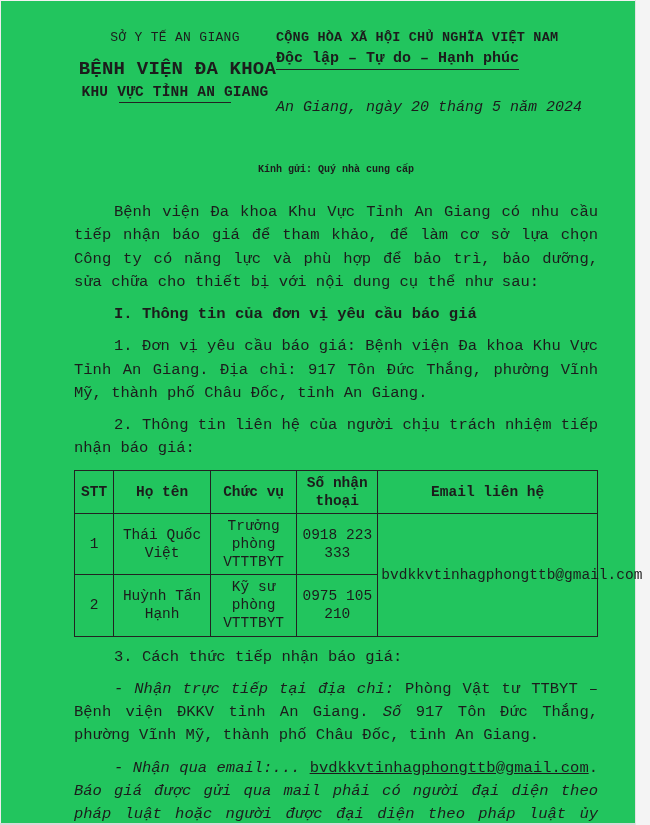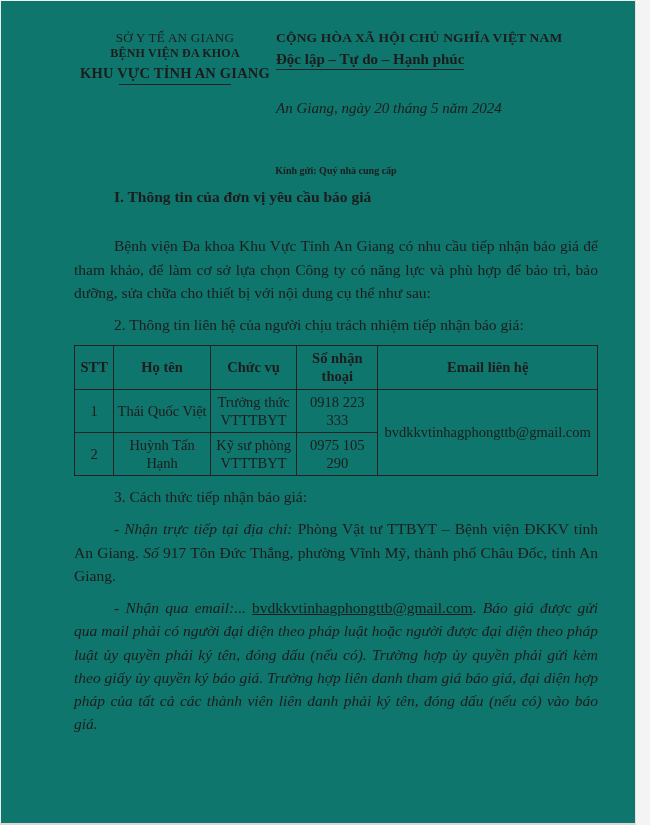--- a/index.html
+++ b/index.html
@@ -1,29 +1,29 @@
 <!DOCTYPE html>
 <html><head>
 <meta charset="utf-8">
 <style>
   html,body{margin:0;padding:0;background:#ffffff;}
   .page{
     position:relative;width:650px;height:825px;overflow:hidden;
-    background:#0f766e;color:#1c1c1c;
-    font-family:Liberation Serif, serif;
+    background:#22c55e;color:#1c1c1c;
+    font-family:Liberation Mono, monospace;
     box-shadow: inset 0 -2px 0 #d9d9d9, inset -1px 0 0 #e0e0e0, inset 1px 0 0 #ededed, inset 0 1px 0 #f2f2f2;
     box-sizing:border-box;
   }
   .edge-right{position:absolute;top:0;right:0;width:14px;height:100%;background:#f4f4f4;border-left:1px solid #e2e2e2;}
   .doc{position:relative;padding:30px 52px 0 74px;}
   .header{display:flex;}
   .header-left{width:202px;text-align:center;white-space:nowrap;}
   .header-right{flex:1;}
   .hl-line1{font-size:13px;letter-spacing:.3px;}
-  .hl-line2{font-size:12px;font-weight:bold;margin-top:0;letter-spacing:.2px;}
+  .hl-line2{font-size:19px;font-weight:bold;margin-top:13px;letter-spacing:.2px;text-align:right;}
   .hl-line3{font-size:14.5px;font-weight:bold;margin-top:4px;letter-spacing:.2px;}
   .hl-underline{width:112px;border-top:1.4px solid #222;margin:2px auto 0;}
   .hr-line1{font-size:13.5px;font-weight:bold;letter-spacing:.2px;}
   .hr-line2{font-size:15px;font-weight:bold;margin-top:5px;}
   .hr-line2 .u-wrap{border-bottom:1.4px solid #222;padding-bottom:2px;}
   .hr-date{font-style:italic;font-size:15px;margin-top:32px;}
   .salutation{text-align:center;font-weight:bold;font-size:10px;margin-top:48px;}
   .para{font-size:15.5px;line-height:1.5;text-align:justify;text-indent:40px;margin:9px 0;}
   .intro{margin-top:26px;}
   .sec-heading{font-weight:bold;text-align:left;}
@@ -56,23 +56,24 @@
       </div>
       <div class="header-right">
         <div class="hr-line1">CỘNG HÒA XÃ HỘI CHỦ NGHĨA VIỆT NAM</div>
         <div class="hr-line2"><span class="u-wrap">Độc lập – Tự do – Hạnh phúc</span></div>
         <div class="hr-date">An Giang, ngày 20 tháng 5 năm 2024</div>
       </div>
     </div>
 
     <div class="salutation">Kính gửi: Quý nhà cung cấp</div>
 
+    <p class="para intro">Bệnh viện Đa khoa Khu Vực Tỉnh An Giang có nhu cầu tiếp nhận báo giá để tham khảo, để làm cơ sở lựa chọn Công ty có năng lực và phù hợp để bảo trì, bảo dưỡng, sửa chữa cho thiết bị với nội dung cụ thể như sau:</p>
+
     <p class="para sec-heading">I. Thông tin của đơn vị yêu cầu báo giá</p>
-
-    <p class="para intro">Bệnh viện Đa khoa Khu Vực Tỉnh An Giang có nhu cầu tiếp nhận báo giá để tham khảo, để làm cơ sở lựa chọn Công ty có năng lực và phù hợp để bảo trì, bảo dưỡng, sửa chữa cho thiết bị với nội dung cụ thể như sau:</p>
+    <p class="para">1. Đơn vị yêu cầu báo giá: Bệnh viện Đa khoa Khu Vực Tỉnh An Giang. Địa chỉ: 917 Tôn Đức Thắng, phường Vĩnh Mỹ, thành phố Châu Đốc, tỉnh An Giang.</p>
     <p class="para">2. Thông tin liên hệ của người chịu trách nhiệm tiếp nhận báo giá:</p>
 
     <table class="contacts">
       <colgroup>
         <col class="col-stt">
           <col class="col-name">
           <col class="col-title">
           <col class="col-phone">
           <col class="col-email">
       </colgroup>
@@ -82,31 +83,31 @@
           <th>Họ tên</th>
           <th>Chức vụ</th>
           <th>Số nhận thoại</th>
           <th>Email liên hệ</th>
         </tr>
       </thead>
       <tbody>
         <tr>
           <td>1</td>
           <td>Thái Quốc Việt</td>
-          <td class="prewrap">Trưởng thức
+          <td class="prewrap">Trưởng phòng
 VTTTBYT</td>
           <td>0918 223 333</td>
           <td rowspan="2">bvdkkvtinhagphongttb@gmail.com</td>
         </tr>
         <tr>
           <td>2</td>
           <td>Huỳnh Tấn Hạnh</td>
           <td class="prewrap">Kỹ sư phòng
 VTTTBYT</td>
-          <td>0975 105 290</td>
+          <td>0975 105 210</td>
         </tr>
       </tbody>
     </table>
 
     <p class="para">3. Cách thức tiếp nhận báo giá:</p>
 
     <p class="para"><span class="i">- Nhận trực tiếp tại địa chỉ: </span><span>Phòng Vật tư TTBYT – Bệnh viện ĐKKV tỉnh An Giang. </span><span class="i">Số</span><span> 917 Tôn Đức Thắng, phường Vĩnh Mỹ, thành phố Châu Đốc, tỉnh An Giang.</span></p>
 
     <p class="para"><span class="i">- Nhận qua email:... </span><span class="u">bvdkkvtinhagphongttb@gmail.com</span><span>. </span><span class="i">Báo giá được gửi qua mail phải có người đại diện theo pháp luật hoặc người được đại diện theo pháp luật ủy quyền phải ký tên, đóng dấu (nếu có). Trường hợp ủy quyền phải gửi kèm theo giấy ủy quyền ký báo giá. Trường hợp liên danh tham giá báo giá, đại diện hợp pháp của tất cả các thành viên liên danh phải ký tên, đóng dấu (nếu có) vào báo giá.</span></p>
 

